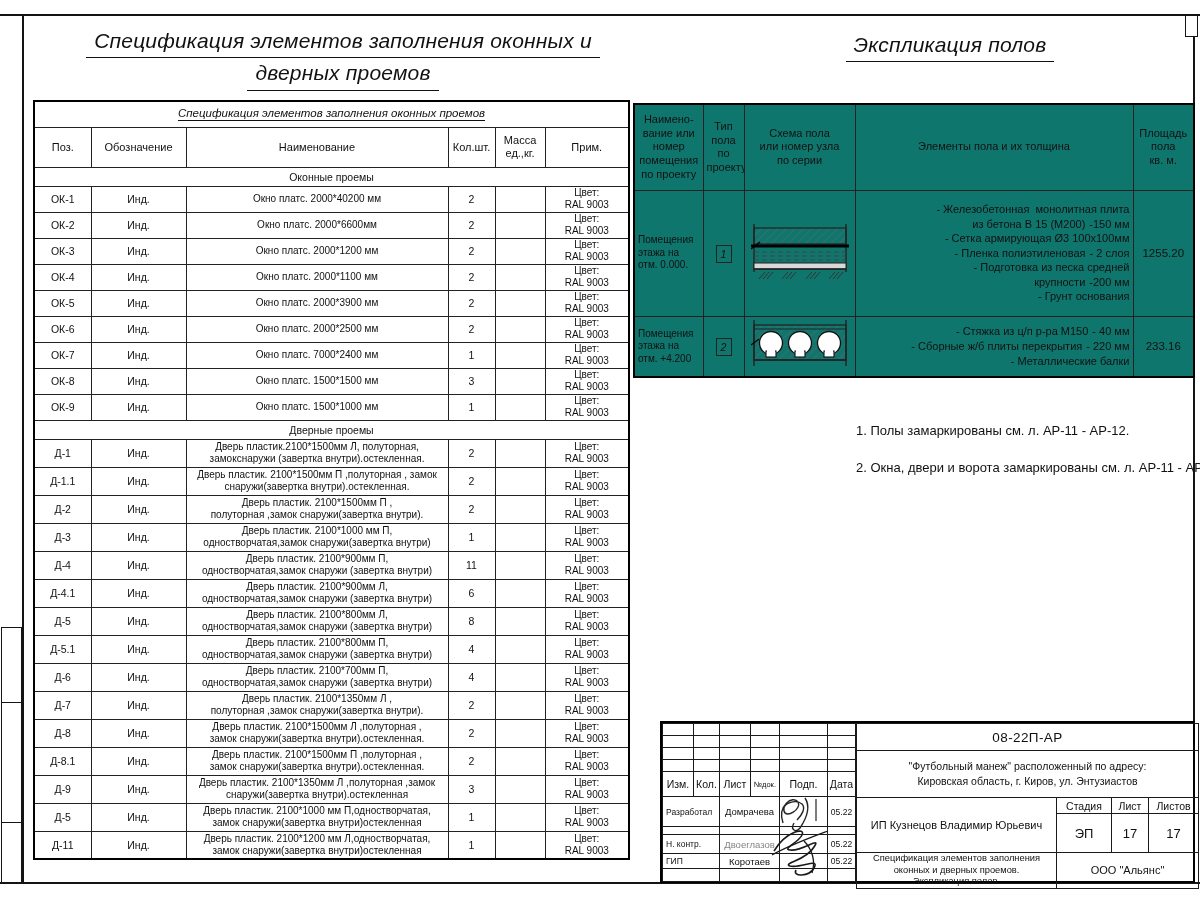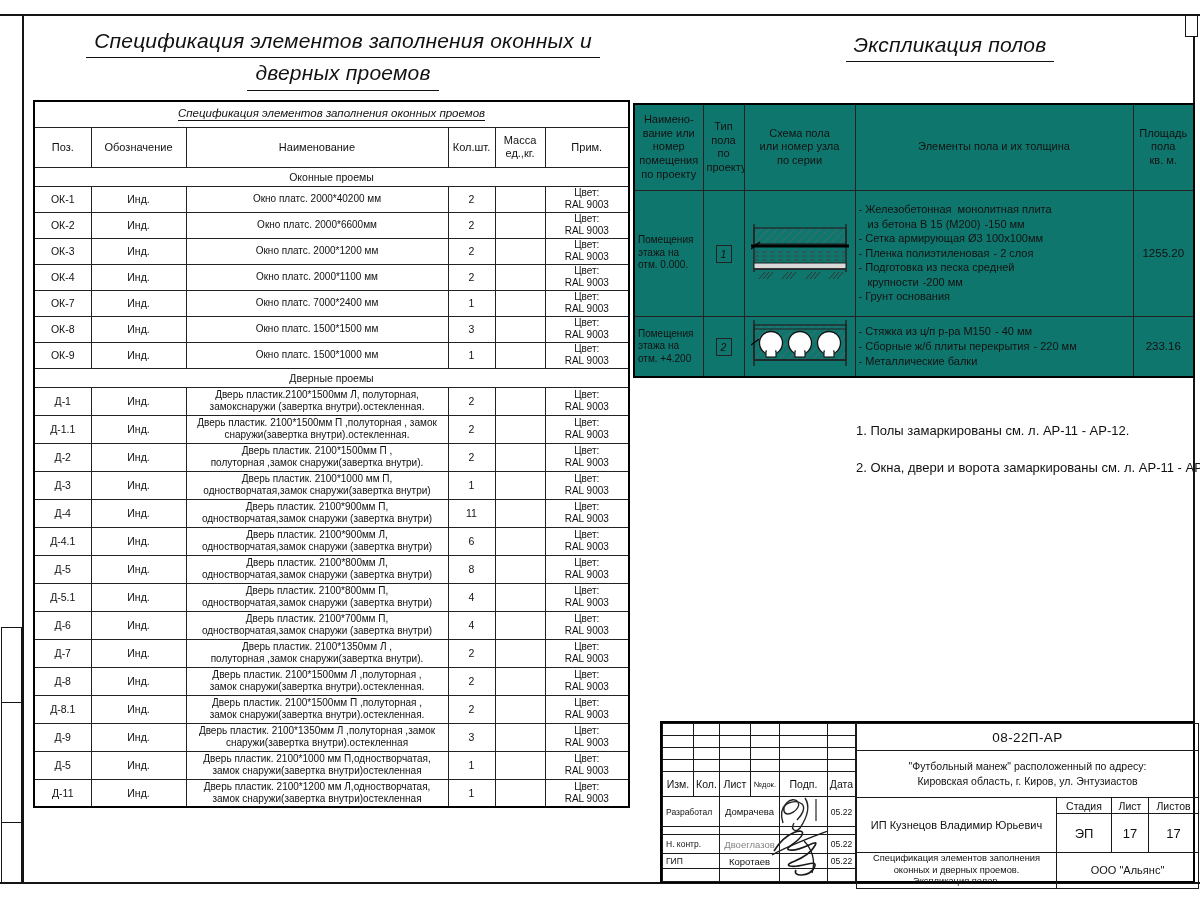--- a/index.html
+++ b/index.html
@@ -35,21 +35,21 @@
   table.floor{border-collapse:collapse;table-layout:fixed;width:560px;border:2px solid #000;background:#0f766e;}
   table.floor td,table.floor th{border:1.2px solid #222;padding:1px 3px;vertical-align:middle;font-weight:normal;overflow:hidden;}
   tr.f-head{height:86px;}
   tr.f-head th{font-size:11px;white-space:pre-line;line-height:1.25;text-align:center;}
   td.f-room{font-size:10px;line-height:1.25;white-space:pre-line;text-align:left;padding-left:5px;}
   td.f-type,td.f-schema{text-align:center;}
   td.f-area{font-size:11.5px;text-align:center;}
   .type-box{display:inline-block;width:14px;height:16px;border:1.1px solid #222;font-style:italic;
     font-size:10.5px;line-height:16px;text-align:center;}
   .elements-cell{padding:3px 5px 3px 6px;}
-  .elem-line{display:flex;justify-content:flex-start;font-size:11px;line-height:1.32;}
+  .elem-line{display:flex;justify-content:flex-end;font-size:11px;line-height:1.32;}
   .elem-line .t{white-space:pre;}
   .elem-line .v{white-space:pre;padding-left:4px;}
   .elem-line.ind .t{padding-left:9px;}
   
   .notes{font-size:13px;line-height:1.4;white-space:pre-line;margin-left:34px;}
   
   #tblock{border:2px solid #000;display:flex;background:#fff;}
   table.tb{border-collapse:collapse;table-layout:fixed;}
   table.tb td,table.tb th{border:1.1px solid #1a1a1a;padding:0 1px;font-weight:normal;text-align:center;
     vertical-align:middle;overflow:hidden;}
@@ -142,20 +142,38 @@
             <td class="c-name">Окно платс. 2000*1200 мм</td>
             <td class="c-qty">2</td>
             <td class="c-mass"></td>
             <td class="c-note">Цвет:
 RAL 9003</td>
           </tr>
           <tr class="win">
             <td class="c-pos">ОК-4</td>
             <td class="c-mark">Инд.</td>
             <td class="c-name">Окно платс. 2000*1100 мм</td>
+            <td class="c-qty">2</td>
+            <td class="c-mass"></td>
+            <td class="c-note">Цвет:
+RAL 9003</td>
+          </tr>
+          <tr class="win">
+            <td class="c-pos">ОК-5</td>
+            <td class="c-mark">Инд.</td>
+            <td class="c-name">Окно платс. 2000*3900 мм</td>
+            <td class="c-qty">2</td>
+            <td class="c-mass"></td>
+            <td class="c-note">Цвет:
+RAL 9003</td>
+          </tr>
+          <tr class="win">
+            <td class="c-pos">ОК-6</td>
+            <td class="c-mark">Инд.</td>
+            <td class="c-name">Окно платс. 2000*2500 мм</td>
             <td class="c-qty">2</td>
             <td class="c-mass"></td>
             <td class="c-note">Цвет:
 RAL 9003</td>
           </tr>
           <tr class="win">
             <td class="c-pos">ОК-7</td>
             <td class="c-mark">Инд.</td>
             <td class="c-name">Окно платс. 7000*2400 мм</td>
             <td class="c-qty">1</td>

